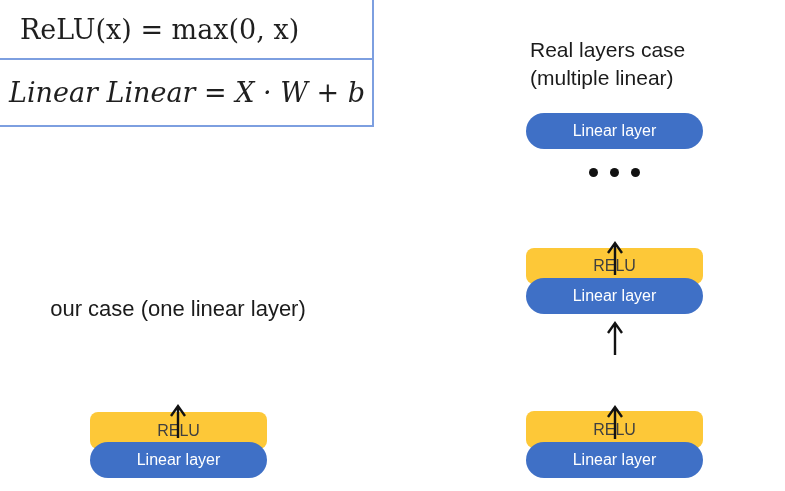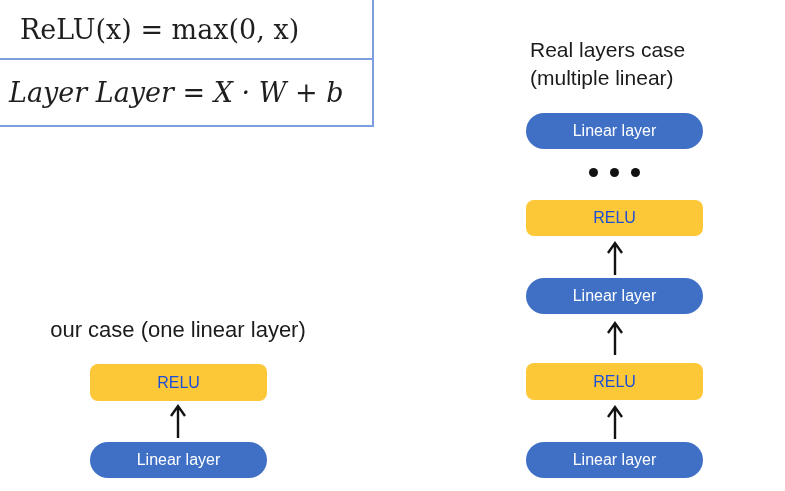--- a/index.html
+++ b/index.html
@@ -50,21 +50,21 @@
     font-style: italic;
     font-size: 27px;
     color: #1f1f1f;
     white-space: nowrap;
   }
 
   
   .left-title {
     position: absolute;
     left: 28px;
-    top: 317px;
+    top: 296px;
     width: 300px;
     text-align: center;
     font-size: 22px;
     line-height: 26px;
     color: #1b1b1b;
   }
   .right-title {
     position: absolute;
     left: 530px;
     top: 36px;
@@ -82,21 +82,22 @@
     height: 37px;
     border-radius: 8px;
     display: flex;
     align-items: center;
     justify-content: center;
     font-size: 16px;
     box-sizing: border-box;
   }
   .relu-box {
     background: #fdc838;
-    color: #1d4ed8;
+    color: #404040;
+    margin-top: 48px;
   }
   .linear-box {
     background: #3f70c6;
     color: #ffffff;
     border-radius: 18px;
   }
 
   
   .l-relu   { left: 90px; top: 364px; }
   .l-linear { left: 90px; top: 442px; height: 36px; }
@@ -139,21 +140,21 @@
     background: #121212;
   }
 </style>
 </head>
 <body>
 
 <div class="stage">
 
   <div class="formula-panel">
     <div class="formula-row-1">ReLU(x) = max(0, x)</div>
-    <div class="formula-row-2">Layer Layer = X · W + b</div>
+    <div class="formula-row-2">Linear Linear = X · W + b</div>
   </div>
 
   <div class="right-title">
     <div>Real layers case</div>
     <div>(multiple linear)</div>
   </div>
 
   <div class="layer-box linear-box r-linear-top">Linear layer</div>
 
   <div class="dots">

